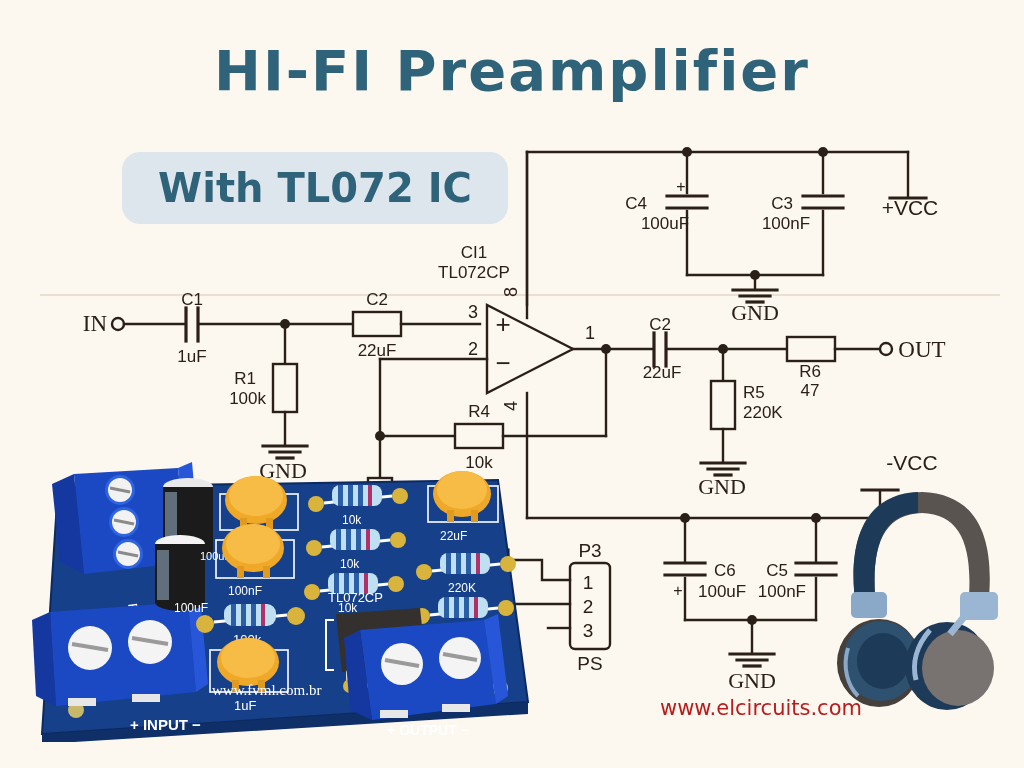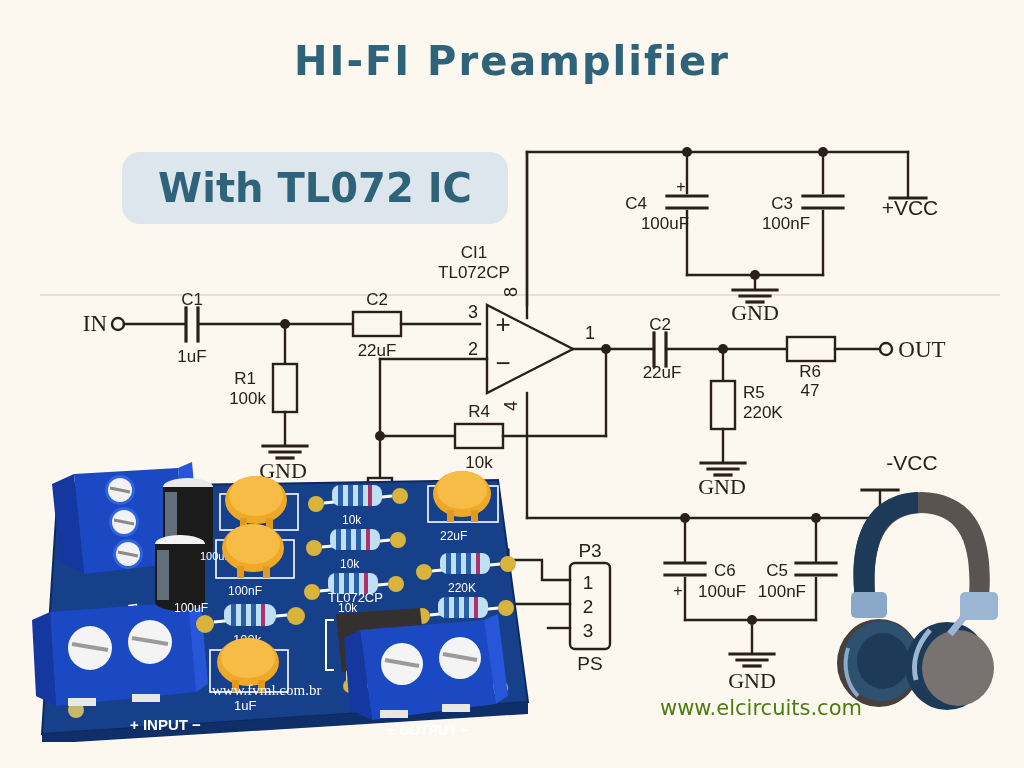--- a/index.html
+++ b/index.html
@@ -9,39 +9,39 @@
     font-family:"Liberation Sans", sans-serif;
     position:relative;
   }
   #root{position:absolute;inset:0;}
   .abs{position:absolute;}
 
   
   #main-title{
     left:0;top:38px;width:1024px;text-align:center;
     font-family:"DejaVu Sans", sans-serif;
-    font-weight:bold;font-size:40px;letter-spacing:2px;
+    font-weight:bold;font-size:56px;letter-spacing:2px;
     color:#2f6379;white-space:nowrap;
   }
   #subtitle-badge{
     left:122px;top:152px;width:386px;height:72px;
     background:#dde6ed;border-radius:18px;
   }
   #subtitle-text{
     left:122px;top:152px;width:386px;height:72px;
     display:flex;align-items:center;justify-content:center;
     font-family:"DejaVu Sans", sans-serif;
     font-weight:bold;font-size:40px;color:#2f6379;
     letter-spacing:0px;
     border-radius:13px;
   }
   #site-url{
     left:660px;top:696px;width:300px;
     font-family:"DejaVu Sans", sans-serif;
-    font-size:21px;color:#4d7c0f;text-align:left;
+    font-size:21px;color:#b91c1c;text-align:left;
   }
 
   
   #schematic{left:0;top:0;width:1024px;height:768px;}
 
   
   #pcb{left:28px;top:452px;width:520px;height:290px;}
 </style>
 </head>
 <body>

